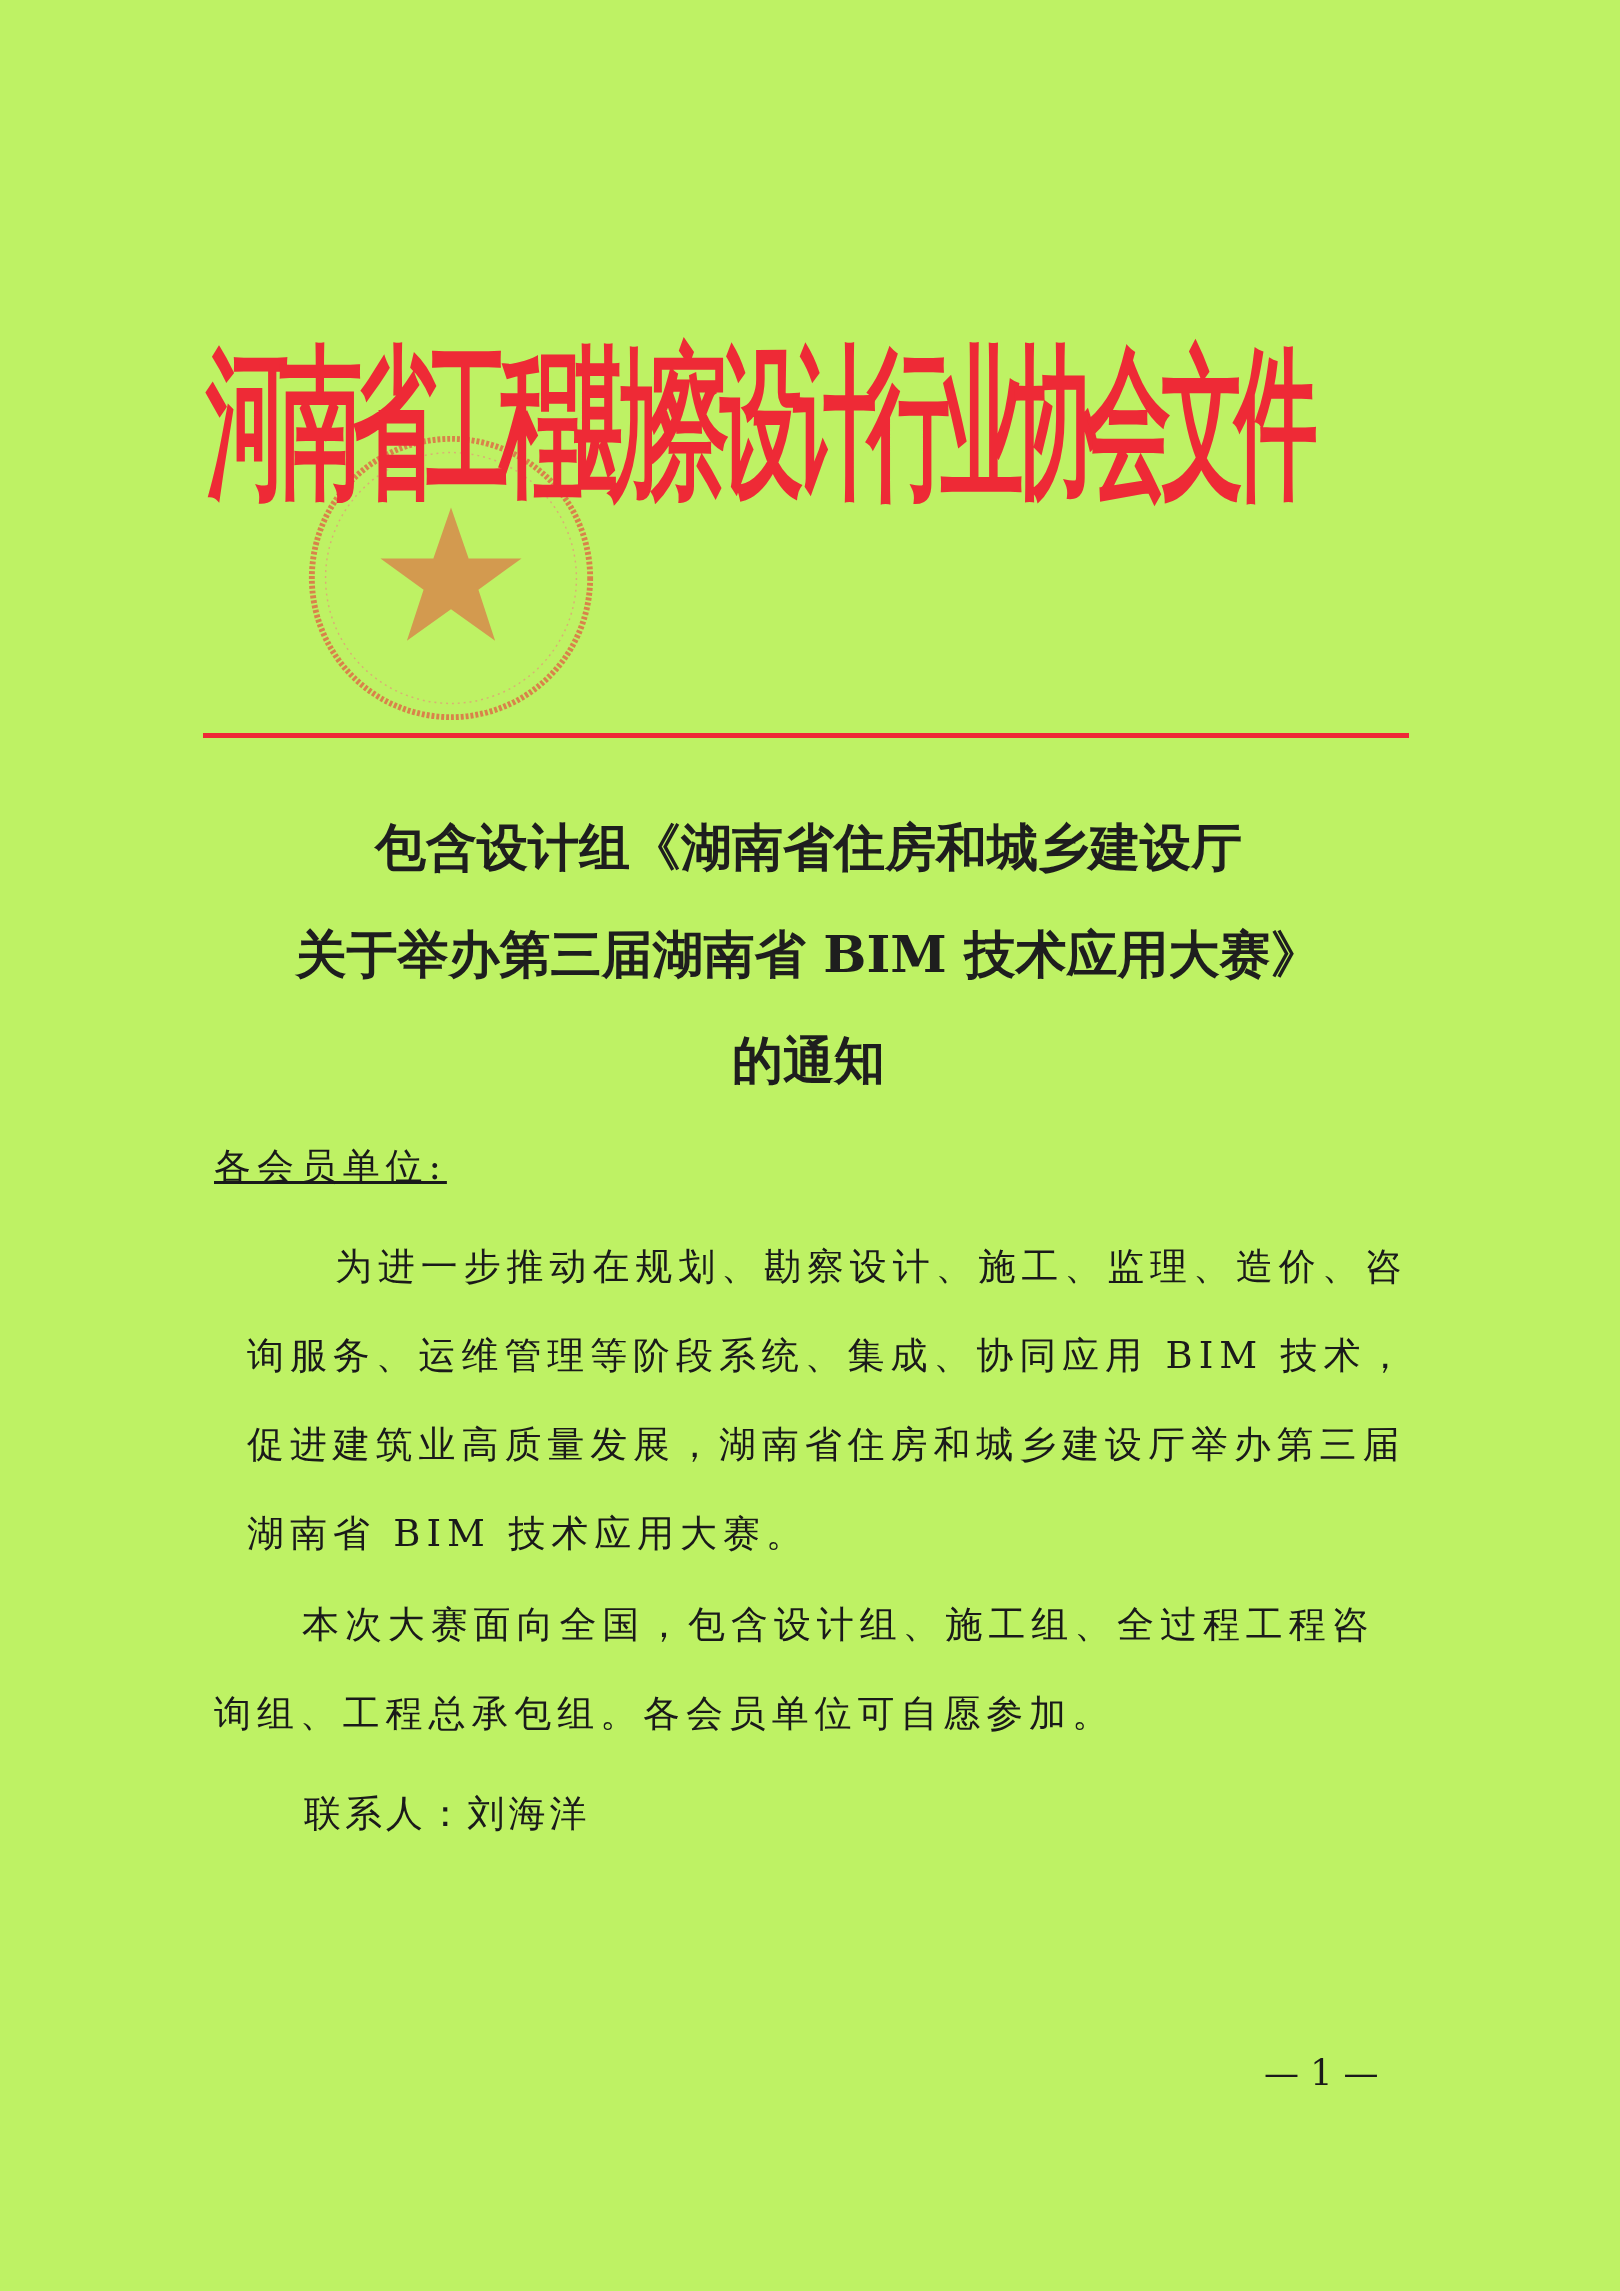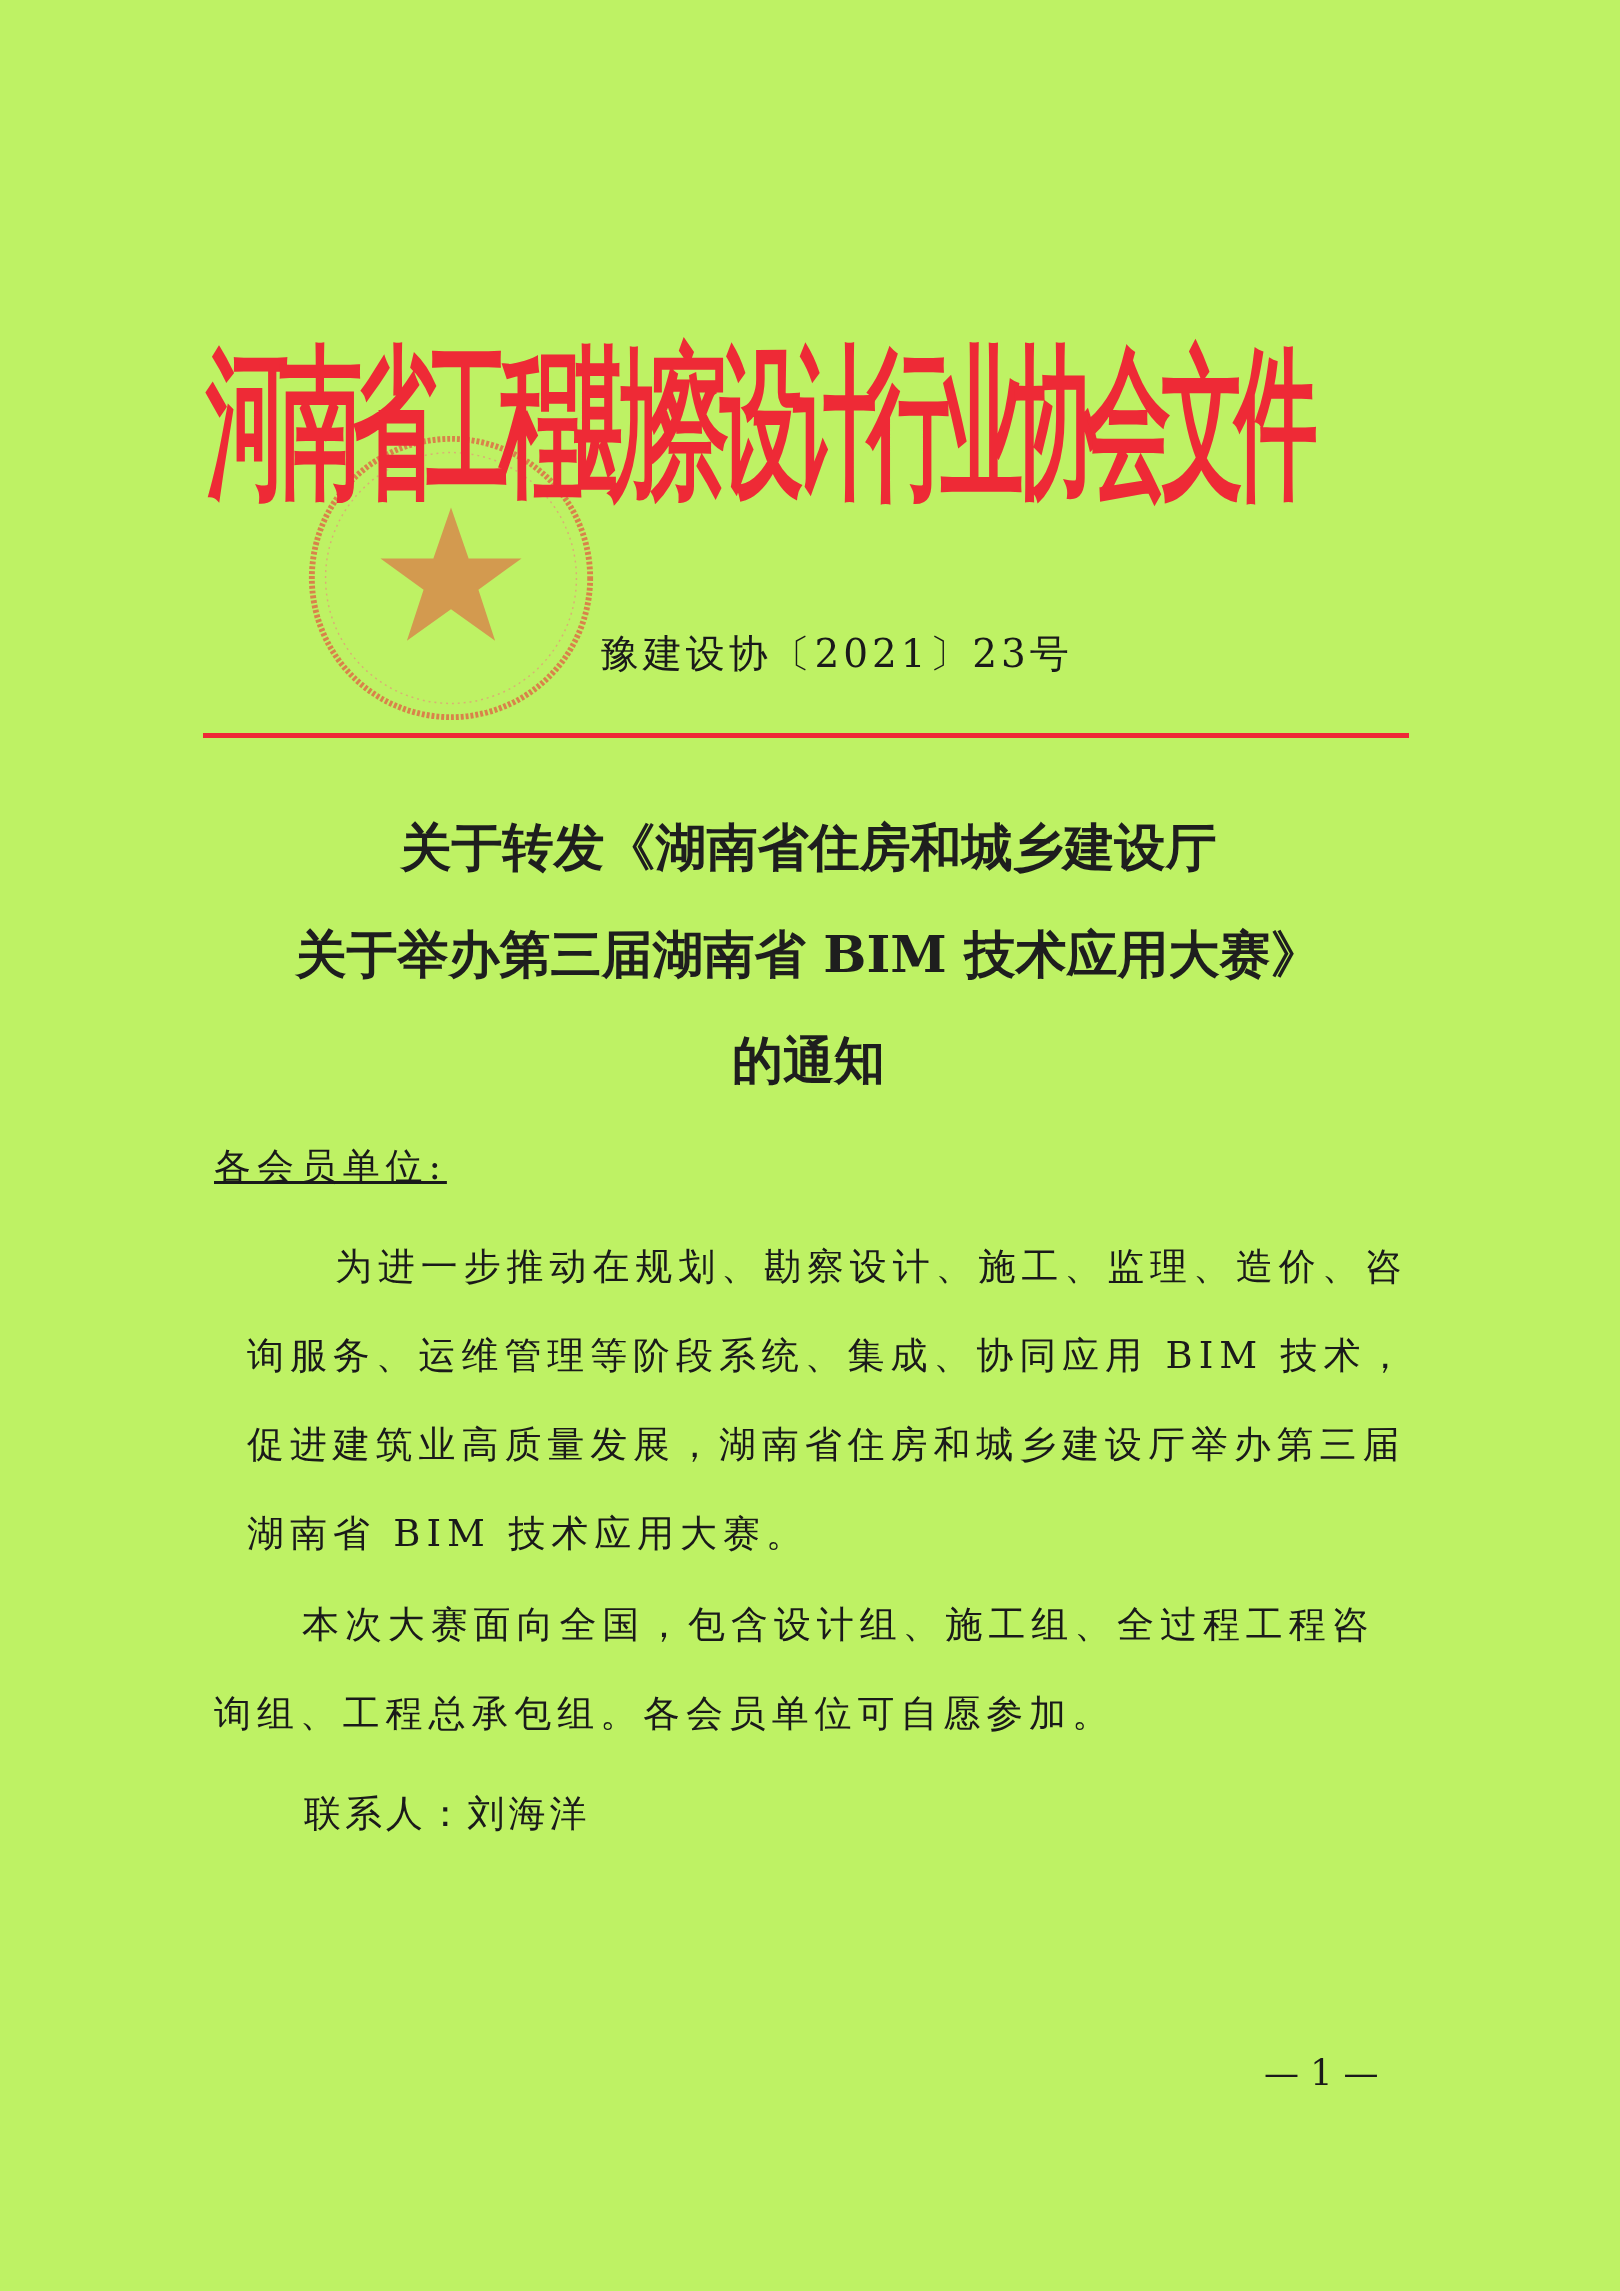--- a/index.html
+++ b/index.html
@@ -46,25 +46,24 @@
   <svg class="seal" viewBox="0 0 320 300">
     <circle cx="160" cy="150" r="142" fill="none" stroke="#ee2a36" stroke-width="6" stroke-dasharray="3 2"></circle>
     <circle cx="160" cy="150" r="128" fill="none" stroke="#f07a82" stroke-width="1.5" stroke-dasharray="2 4"></circle>
     <polygon points="160,78 178,130 232,130 188,162 205,214 160,182 115,214 132,162 88,130 142,130" fill="#ee2a36" opacity="0.8"></polygon>
   </svg>
 
   <div class="masthead">
     <span>河南省工程勘察设计行业协会文件</span>
   </div>
 
-  <div class="doc-number">豫建设协〔2021〕23号</div>
 
   <div class="red-rule"></div>
 
-  <div class="title l1">关于转发《湖南省住房和城乡建设厅</div>
+  <div class="title l1">包含设计组《湖南省住房和城乡建设厅</div>
   <div class="title l2">关于举办第三届湖南省 BIM 技术应用大赛》</div>
   <div class="title l3">的通知</div>
 
   <div class="salutation">各会员单位:</div>
 
   <div class="body-text p1">为进一步推动在规划、勘察设计、施工、监理、造价、咨询服务、运维管理等阶段系统、集成、协同应用 BIM 技术，促进建筑业高质量发展，湖南省住房和城乡建设厅举办第三届湖南省 BIM 技术应用大赛。</div>
   <div class="body-text p2">本次大赛面向全国，包含设计组、施工组、全过程工程咨询组、工程总承包组。各会员单位可自愿参加。</div>
 
   <div class="contact person">联系人：刘海洋</div>
 

